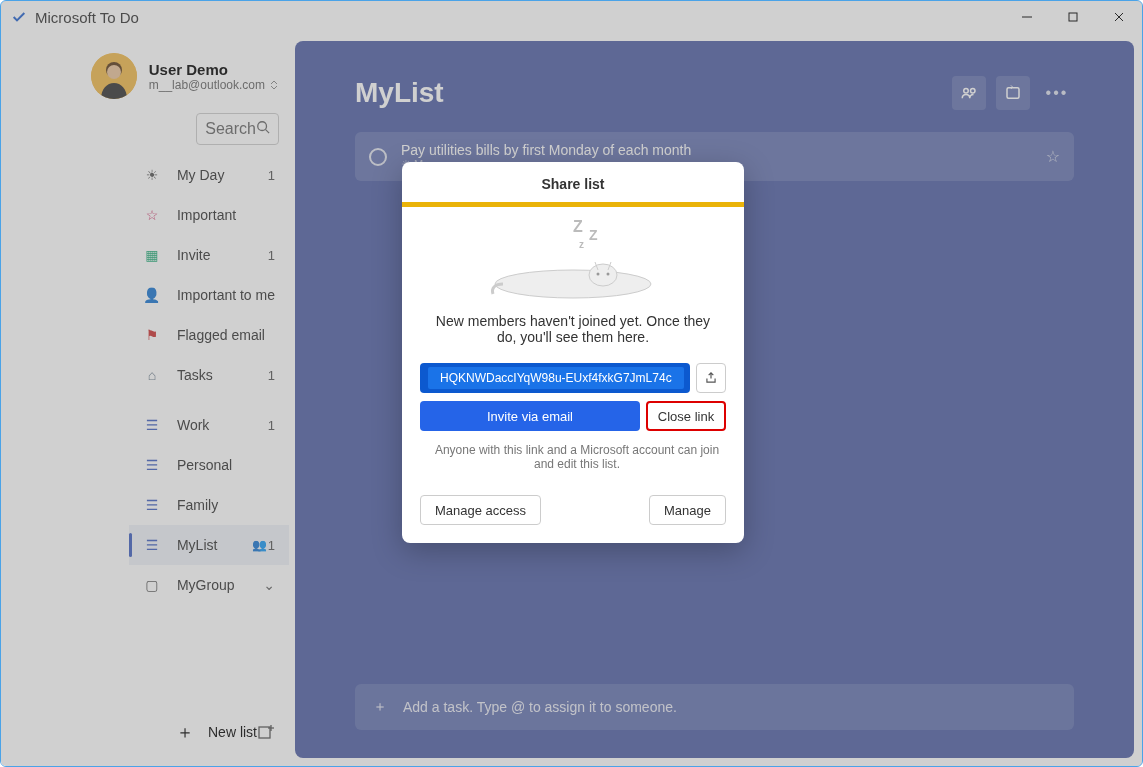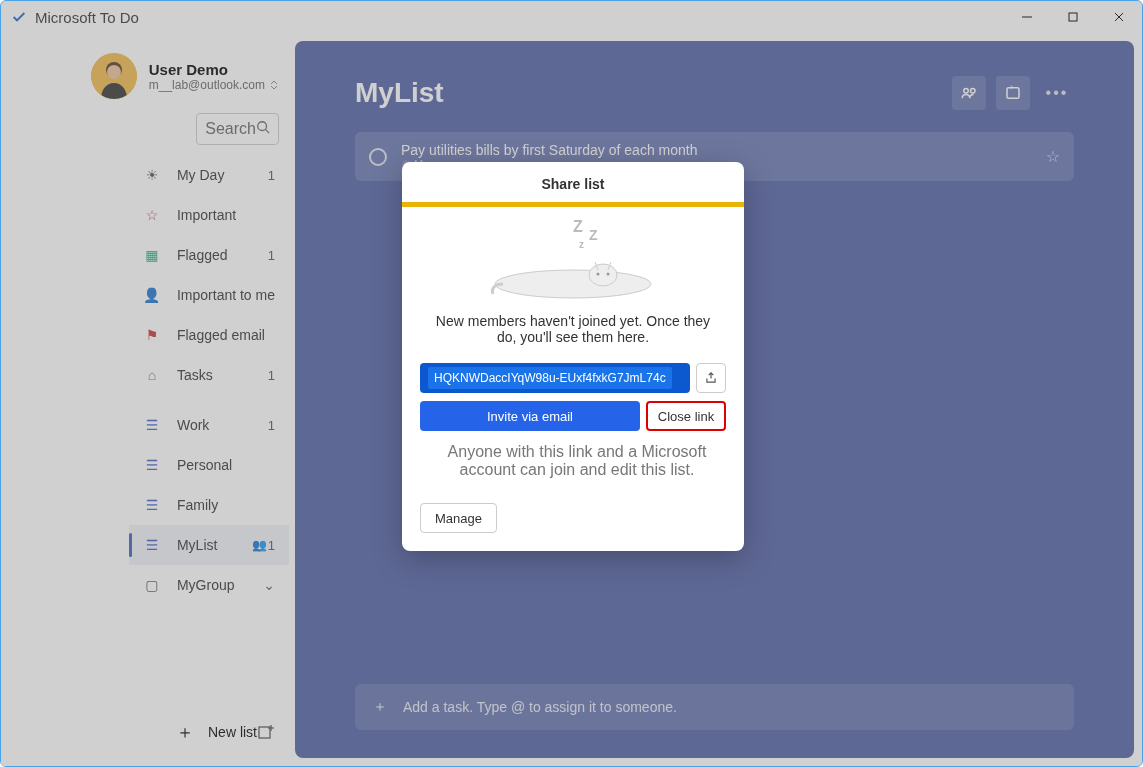--- a/index.html
+++ b/index.html
@@ -58,27 +58,27 @@
 
 .overlay { position: absolute; inset: 0; background: rgba(120,120,120,0.35); }
 
 .dialog { position: absolute; left: 401px; top: 161px; width: 342px; background: #fff; border-radius: 8px; box-shadow: 0 8px 30px rgba(0,0,0,0.25); overflow: hidden; color: #333; }
 .dialog-title { text-align: center; font-size: 14px; font-weight: 600; padding: 14px 0 10px 0; border-bottom: 5px solid #eab308; }
 .cat-graphic { height: 100px; display:flex; align-items:center; justify-content:center; }
 .cat-graphic svg { width: 200px; height: 90px; }
 .dialog-msg { text-align: center; font-size: 14px; padding: 6px 32px 18px 32px; color: #333;}
 .link-row { display:flex; gap: 6px; padding: 0 18px; }
 .link-box { flex: 1; height: 30px; background: #0c59cf; border-radius: 4px; color: #fff; font-size: 12px; display:flex; align-items:center; padding: 0 8px; overflow:hidden; white-space:nowrap;}
-.link-box span { background: #1a73e8; height: 22px; display:flex; align-items:center; border-radius:2px; padding:0 6px;text-align:center;}
+.link-box span { background: #1a73e8; height: 22px; display:flex; align-items:center; border-radius:2px; padding:0 12px;text-align:center;}
 .share-ext { width: 30px; height: 30px; border:1px solid #ccc; border-radius:4px; display:flex; align-items:center; justify-content:center;}
 .btn-row { display:flex; gap: 6px; padding: 8px 18px 4px 18px;}
 .btn { height: 30px; border-radius: 4px; font-size: 13px; display:flex; align-items:center; justify-content:center; cursor:pointer;}
 .btn-blue { background: #2564e8; color:#fff; flex: 0 0 220px;}
 .btn-copy { border: 2px solid #d00; background:#fff; flex:1;}
-.dialog-note { text-align:center; font-size: 16px; color: #777; padding: 8px 16px 14px 24px;}
+.dialog-note { text-align:center; font-size: 12px; color: #777; padding: 8px 16px 14px 24px;}
 .dialog-footer { display:flex; justify-content: space-between; padding: 10px 18px 18px 18px;}
 .btn-light { background: #fff; border:1px solid #ccc; padding: 0 14px; }
 
 </style>
 </head>
 <body>
 
 <div class="titlebar">
   <span class="app-icon">
     <svg viewBox="0 0 24 24" fill="none" stroke="currentColor" stroke-width="3">
@@ -143,21 +143,21 @@
         <span class="nav-icon">☀</span>
         <span class="label">My Day</span>
         <span class="badge">1</span>
       </li>
       <li>
         <span class="nav-icon" style="color:#c36">☆</span>
         <span class="label">Important</span>
       </li>
       <li>
         <span class="nav-icon" style="color:#2a7">▦</span>
-        <span class="label">Flagged</span>
+        <span class="label">Invite</span>
         <span class="badge">1</span>
       </li>
       <li>
         <span class="nav-icon" style="color:#2a7">👤</span>
         <span class="label">Important to me</span>
       </li>
       <li>
         <span class="nav-icon" style="color:#c33">⚑</span>
         <span class="label">Flagged email</span>
       </li>
@@ -223,21 +223,21 @@
               <path d="M17 3l4 4-4 4" transform="translate(-1,0) scale(0.6)"></path>
             </svg>
           </div>
         <div class="dots">•••</div>
       </div>
     </div>
 
     <div class="task-card">
       <div class="task-circle"></div>
       <div style="flex:1">
-        <div class="task-text">Pay utilities bills by first Saturday of each month</div>
+        <div class="task-text">Pay utilities bills by first Monday of each month</div>
         <div class="task-sub"><span>☀</span> <span>M…</span></div>
       </div>
       <div class="task-star">☆</div>
     </div>
 
     <div class="add-task">
       <span>＋</span>
       <span>Add a task. Type @ to assign it to someone.</span>
     </div>
   </div>
@@ -270,15 +270,16 @@
           <path d="M12 3v10M8 7l4-4 4 4M5 13v6h14v-6"></path>
         </svg>
     </div>
   </div>
   <div class="btn-row">
     <div class="btn btn-blue">Invite via email</div>
     <div class="btn btn-copy">Close link</div>
   </div>
   <div class="dialog-note">Anyone with this link and a Microsoft account can join and edit this list.</div>
   <div class="dialog-footer">
+    <div class="btn btn-light">Manage access</div>
     <div class="btn btn-light">Manage</div>
   </div>
 </div>
 
 </body></html>

